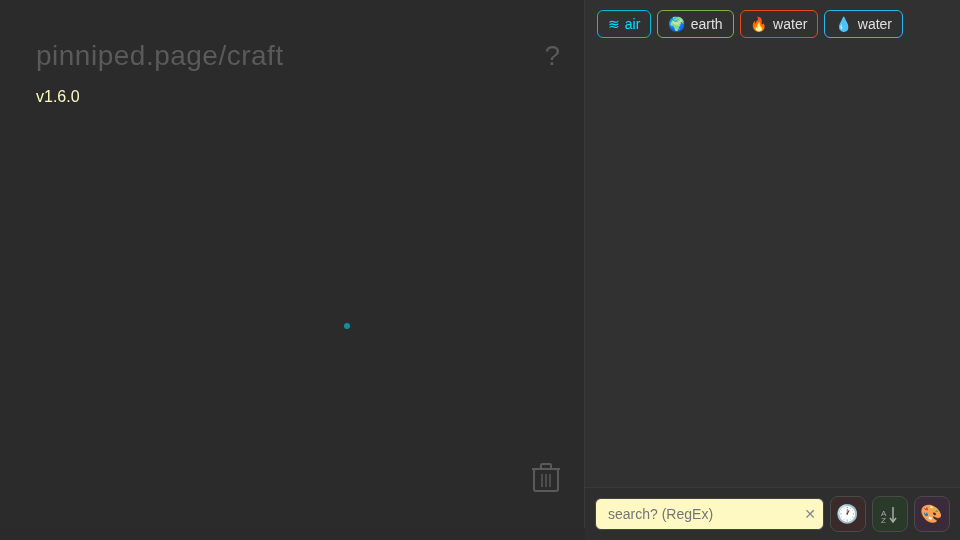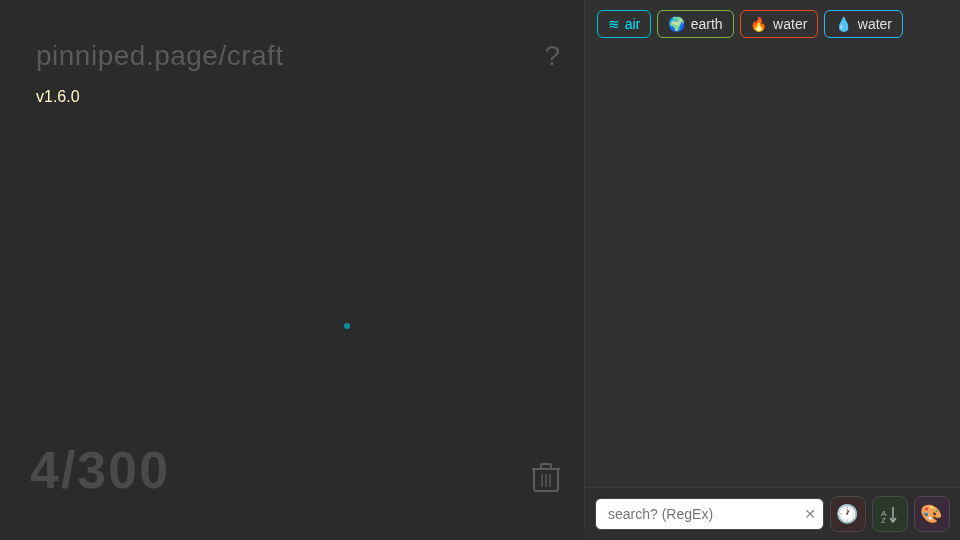--- a/index.html
+++ b/index.html
@@ -165,21 +165,21 @@
 
     .search-container {
       flex: 1;
       position: relative;
       display: flex;
       align-items: center;
     }
 
     .search-input {
       width: 100%;
-      background: #ffffff;
+      background: #fef9c3;
       border: 1px solid #444;
       border-radius: 6px;
       color: #888;
       font-size: 14px;
       padding: 7px 32px 7px 12px;
       outline: none;
     }
 
     .search-clear {
       position: absolute;
@@ -221,21 +221,20 @@
 </head>
 <body>
 
 <div class="main-layout">
 
   <div class="left-panel">
     <span class="app-title">pinniped.page/craft</span>
     <span class="app-version">v1.6.0</span>
     <button class="help-button">?</button>
     <div class="cursor-dot"></div>
-    <span class="counter">4/300</span>
     <button class="trash-button">
       <svg width="28" height="32" viewBox="0 0 28 32" fill="none" xmlns="http://www.w3.org/2000/svg">
         <rect x="2" y="8" width="24" height="22" rx="2" stroke="#5a5a5a" stroke-width="2" fill="none"></rect>
         <rect x="9" y="3" width="10" height="5" rx="1" stroke="#5a5a5a" stroke-width="2" fill="none"></rect>
         <line x1="0" y1="8" x2="28" y2="8" stroke="#5a5a5a" stroke-width="2"></line>
         <line x1="10" y1="13" x2="10" y2="26" stroke="#5a5a5a" stroke-width="1.5"></line>
         <line x1="14" y1="13" x2="14" y2="26" stroke="#5a5a5a" stroke-width="1.5"></line>
         <line x1="18" y1="13" x2="18" y2="26" stroke="#5a5a5a" stroke-width="1.5"></line>
       </svg>
     </button>

